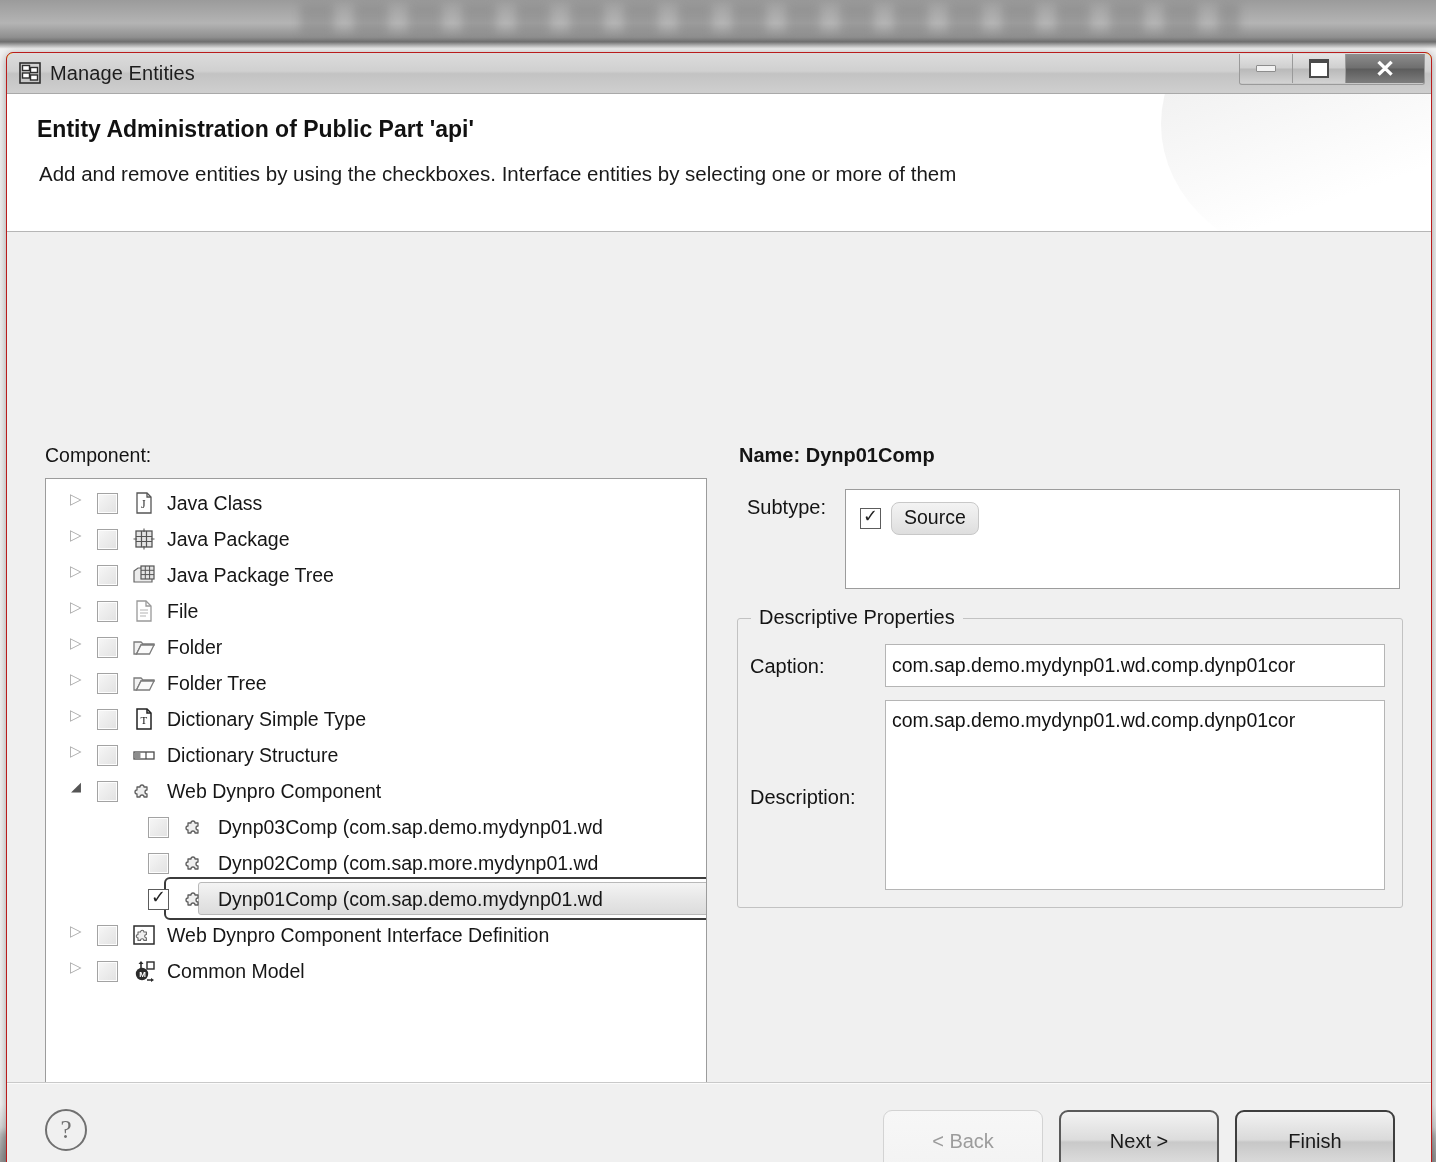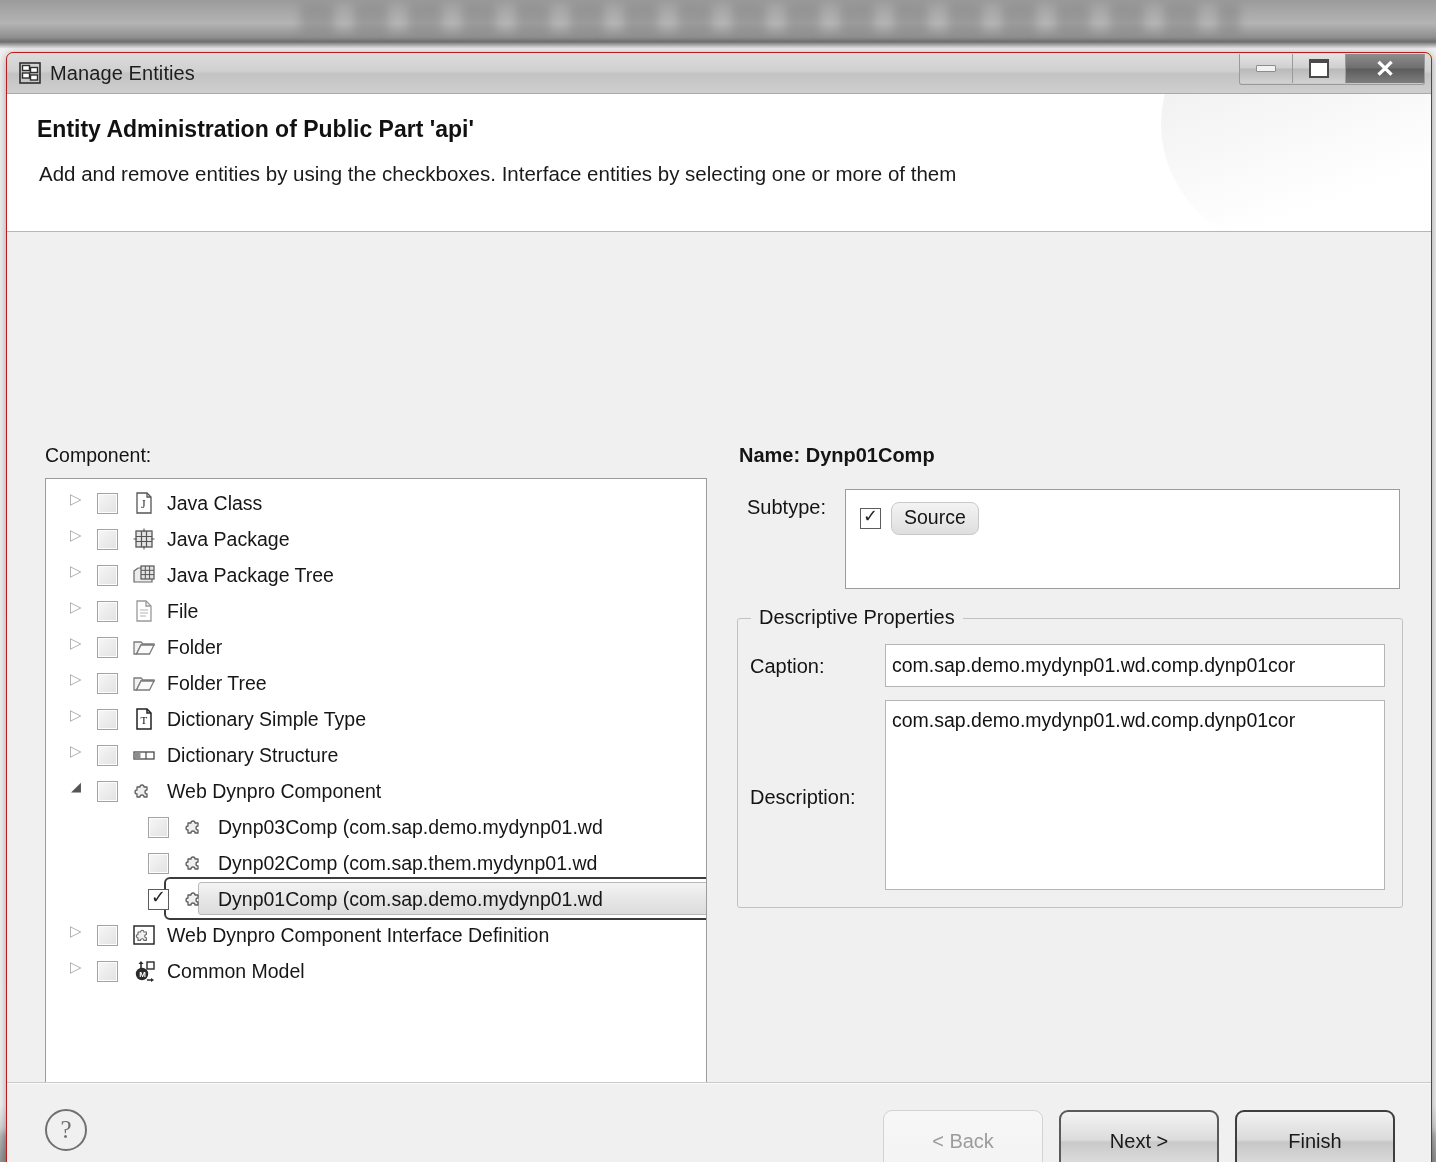--- a/index.html
+++ b/index.html
@@ -640,21 +640,21 @@
             <span class="tlabel">Dynp03Comp (com.sap.demo.mydynp01.wd</span>
           </div>
           <div class="tree-row child">
             <span class="twisty none"></span>
             <span class="cbx"></span>
             <span class="ticon">
               <svg width="24" height="24" viewBox="0 0 24 24">
                 <path d="M5 8 h3 a2 2 0 1 1 4 0 h3 v3 a2 2 0 1 0 0 4 v3 h-3 a2 2 0 1 0 -4 0 h-3 v-3 a2 2 0 1 1 0 -4 Z" fill="#efefef" stroke="#5e5e5e" stroke-width="1.3" stroke-linejoin="round"></path>
               </svg>
             </span>
-            <span class="tlabel">Dynp02Comp (com.sap.them.mydynp01.wd</span>
+            <span class="tlabel">Dynp02Comp (com.sap.more.mydynp01.wd</span>
           </div>
           <div class="tree-row child selected">
             <div class="rowhl"></div>
             <div class="focusring"></div>
             <span class="twisty none"></span>
             <span class="cbx checked"></span>
             <span class="ticon">
               <svg width="24" height="24" viewBox="0 0 24 24">
                 <path d="M5 8 h3 a2 2 0 1 1 4 0 h3 v3 a2 2 0 1 0 0 4 v3 h-3 a2 2 0 1 0 -4 0 h-3 v-3 a2 2 0 1 1 0 -4 Z" fill="#efefef" stroke="#5e5e5e" stroke-width="1.3" stroke-linejoin="round"></path>
               </svg>

